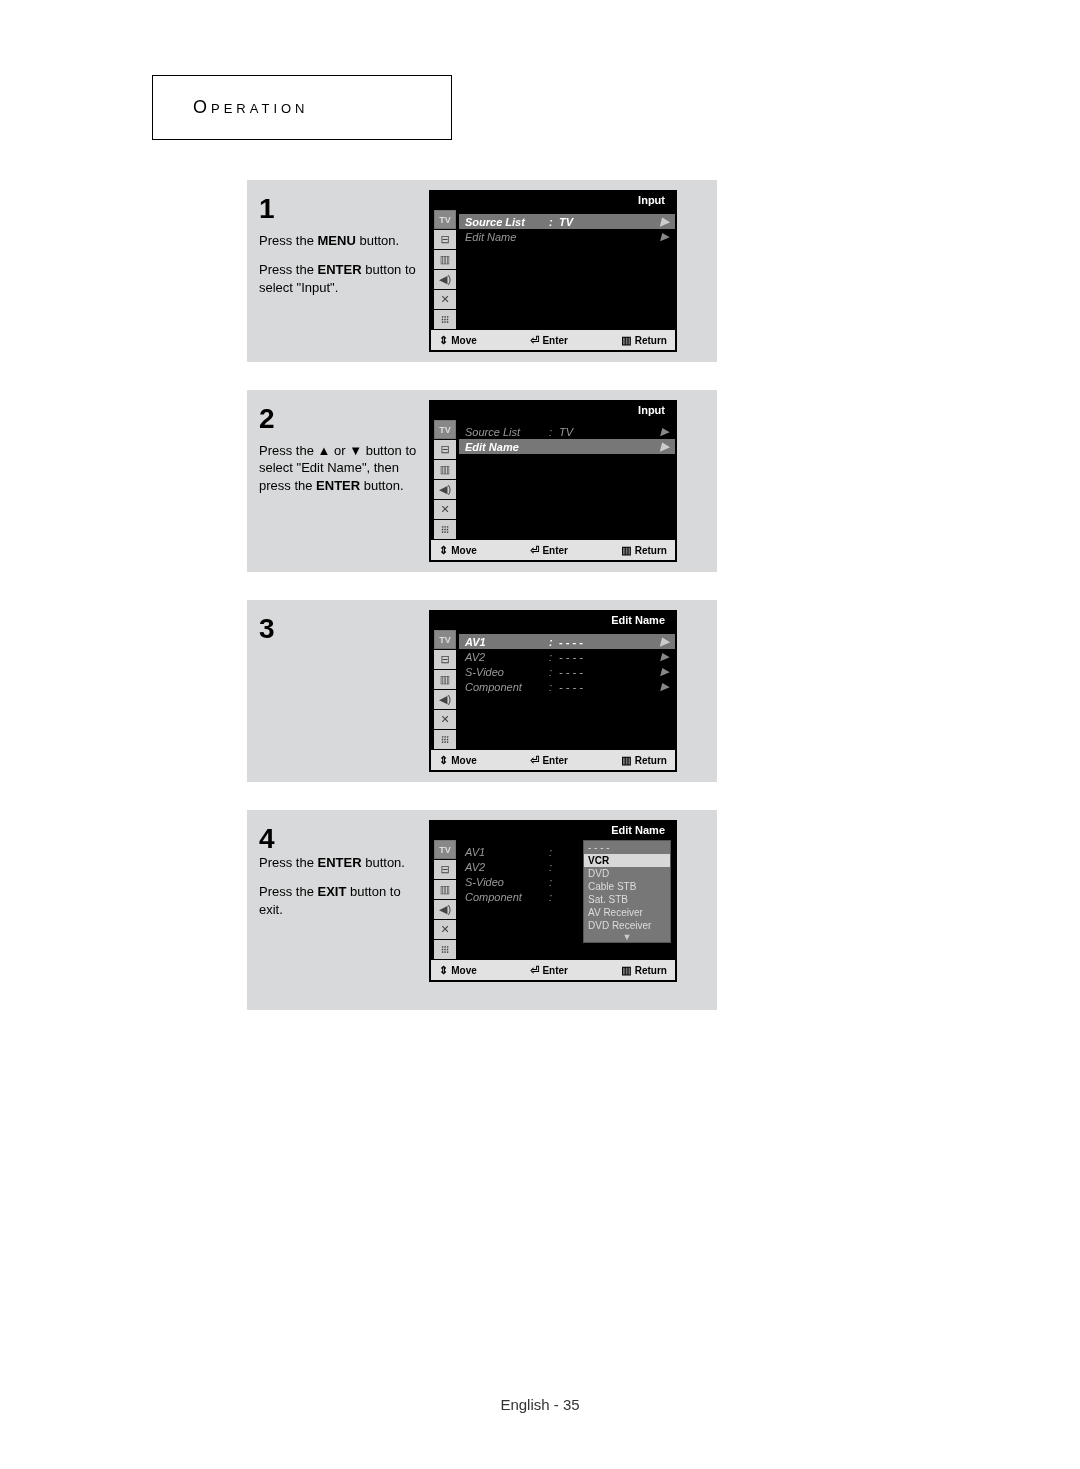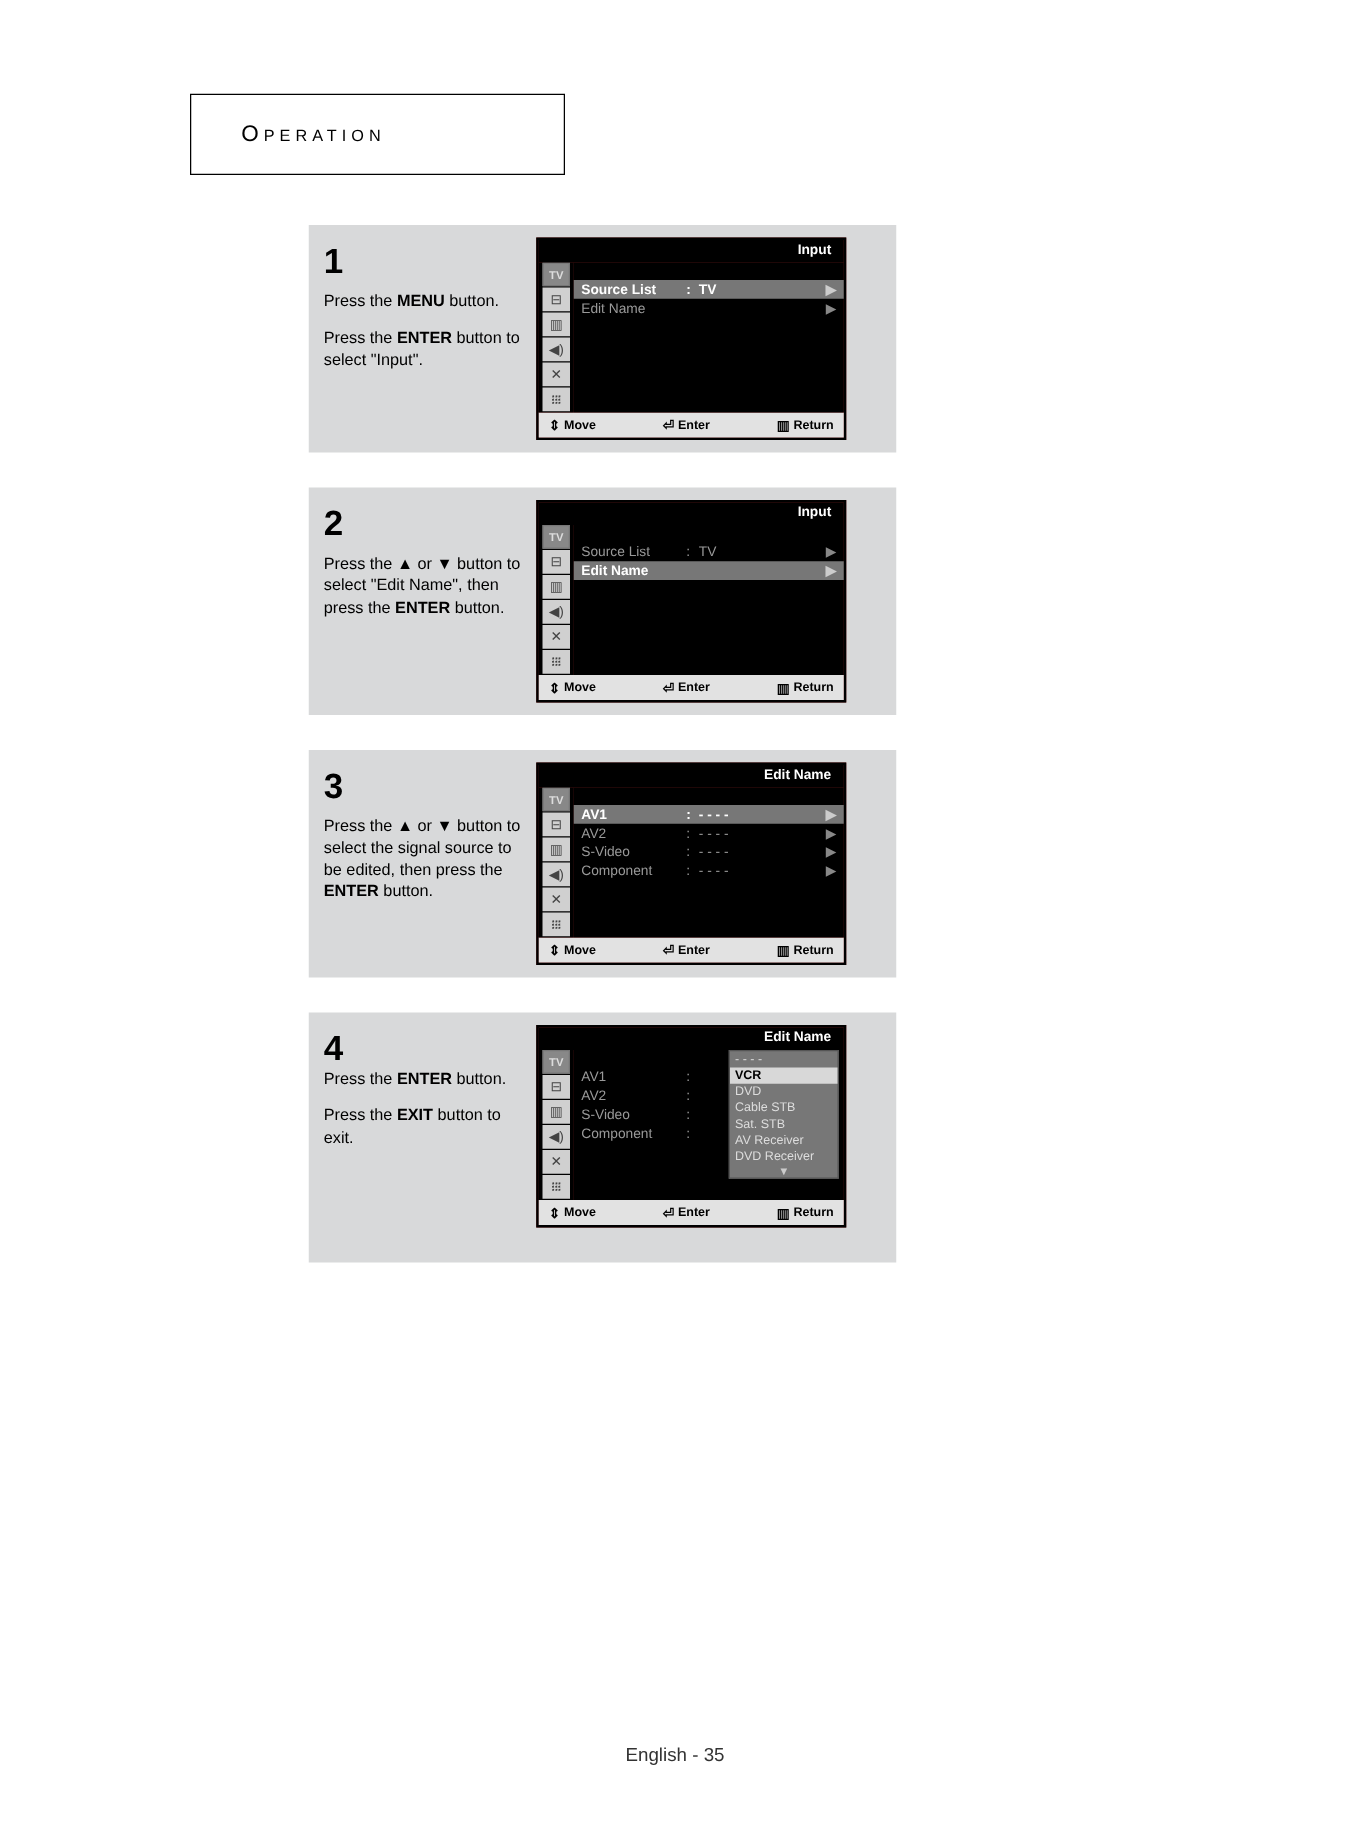--- a/index.html
+++ b/index.html
@@ -57,21 +57,21 @@
     font-weight: 900;
     font-family: Arial Black, Arial, sans-serif;
     margin-bottom: 4px;
   }
   .step-text p { margin-bottom: 12px; }
   b { font-weight: bold; }
 
   
   .osd {
     border: 2px solid #000;
-    background: #7f1d1d;
+    background: #15803d;
     width: 248px;
     color: #bbb;
     font-size: 11px;
   }
   .osd-top {
     background: #000;
     height: 18px;
     position: relative;
   }
   .osd-title-right {
@@ -107,21 +107,22 @@
   .iconbox.first {
     background: #888;
     border: 1px solid #777;
     color: #ddd;
     font-size: 9px;
     font-weight: bold;
   }
   .osd-list {
     flex: 1;
     background: #000;
-    padding-top: 14px;
+    padding-top: 4px;
+    font-style: italic;
   }
   .osd-row {
     display: flex;
     height: 15px;
     align-items: center;
     padding: 0 6px;
     color: #999;
   }
   .osd-row.hl {
     background: #777;
@@ -305,23 +306,20 @@
               <span class="glyph">▥</span>
               <span>Return</span>
             </span>
         </div>
       </div>
     </div>
 
     <div class="step-block">
       <div class="step-text">
         <div class="step-num">3</div>
-        <p>
-          <span>Press the ▲ or ▼ button to select the signal source to be edited, then press the </span><b>ENTER</b><span> button.</span>
-        </p>
       </div>
       <div class="osd">
         <div class="osd-top">
             <span class="osd-title-right">Edit Name</span>
           </div>
         <div class="osd-body">
           <div class="osd-iconcol">
             <div class="iconbox first">TV</div>
             <div class="iconbox">⊟</div>
             <div class="iconbox">▥</div>

